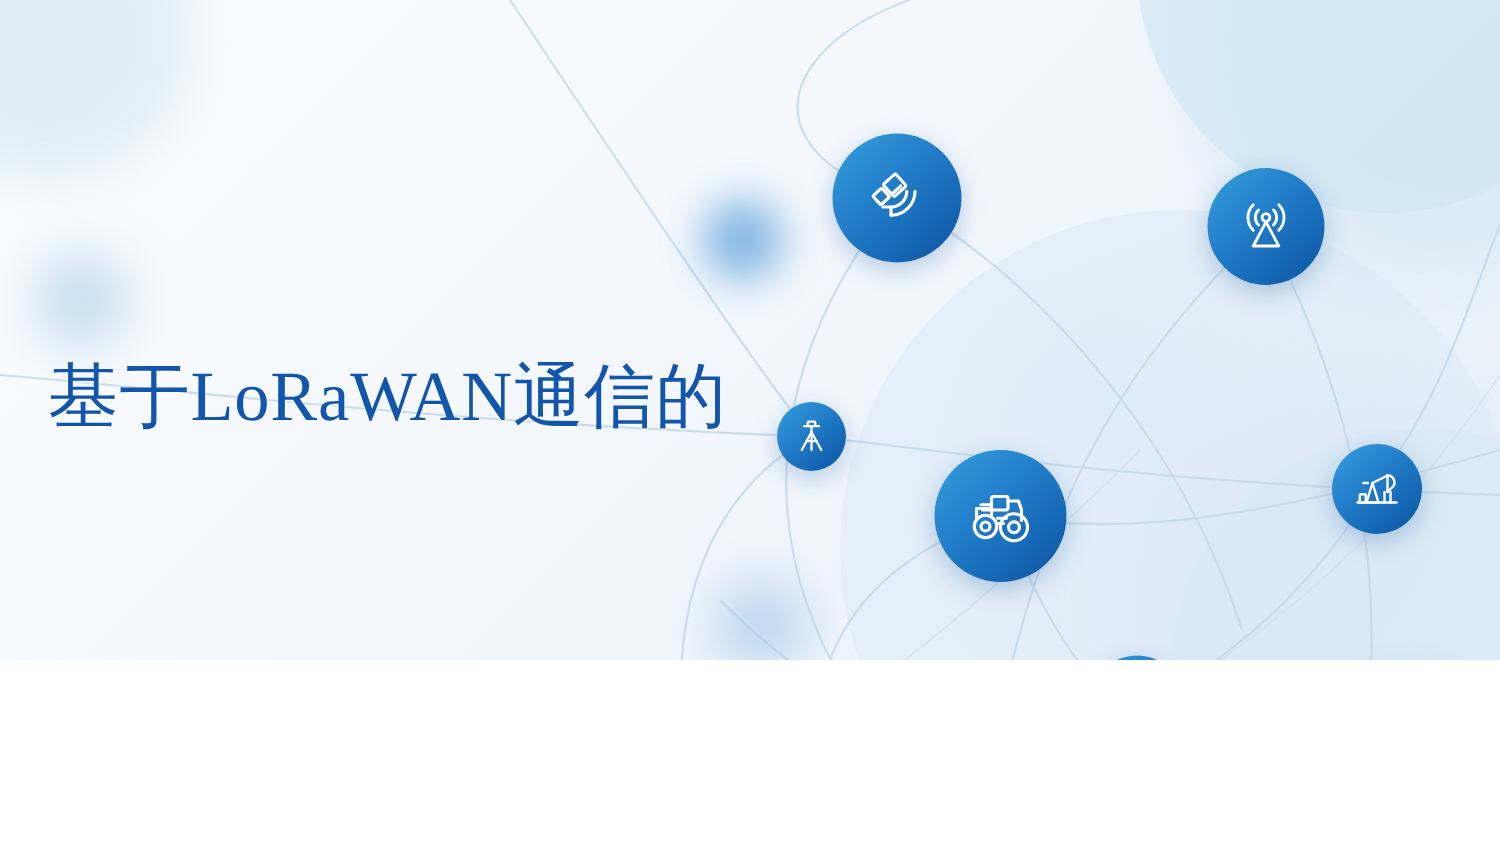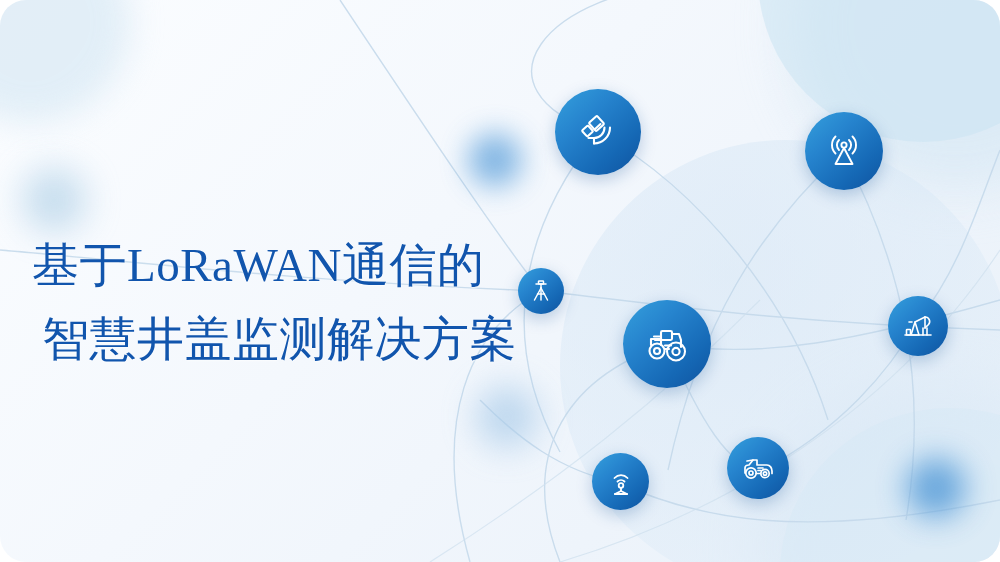--- a/index.html
+++ b/index.html
@@ -4,25 +4,24 @@
 <title>LoRaWAN Smart Manhole Cover Monitoring Solution</title>
 <style>
   * { margin:0; padding:0; box-sizing:border-box; }
   html, body {
     width:1000px; height:562px; overflow:hidden;
     font-family:"Liberation Sans", sans-serif;
     background:#ffffff;
   }
   #slide {
     position:relative;
-    width:1000px; height:562px;
+    width:1000px; height:440px;
     overflow:hidden;
     background:
       linear-gradient(135deg, #fbfdff 0%, #f4f8fd 42%, #eef4fb 72%, #e9f1f9 100%);
-    border-radius: 26px;
   }
 
   
   .blob { position:absolute; border-radius:50%; pointer-events:none; }
 
   .blob-tl {
     left:-70px; top:-78px; width:200px; height:200px;
     background:#d3e6f3; opacity:.62; filter:blur(16px);
   }
   .blob-left-mid {
@@ -241,16 +240,15 @@
     </span>
   </div>
 
   <div class="blob blob-left-mid"></div>
   <div class="blob blob-center-small"></div>
   <div class="blob blob-center-low"></div>
   <div class="blob blob-br-strong"></div>
 
   <div id="title-block">
     <div class="title-line line1">基于LoRaWAN通信的</div>
-    <div class="title-line line2">智慧井盖监测解决方案</div>
   </div>
 
 </div>
 
 </body></html>

